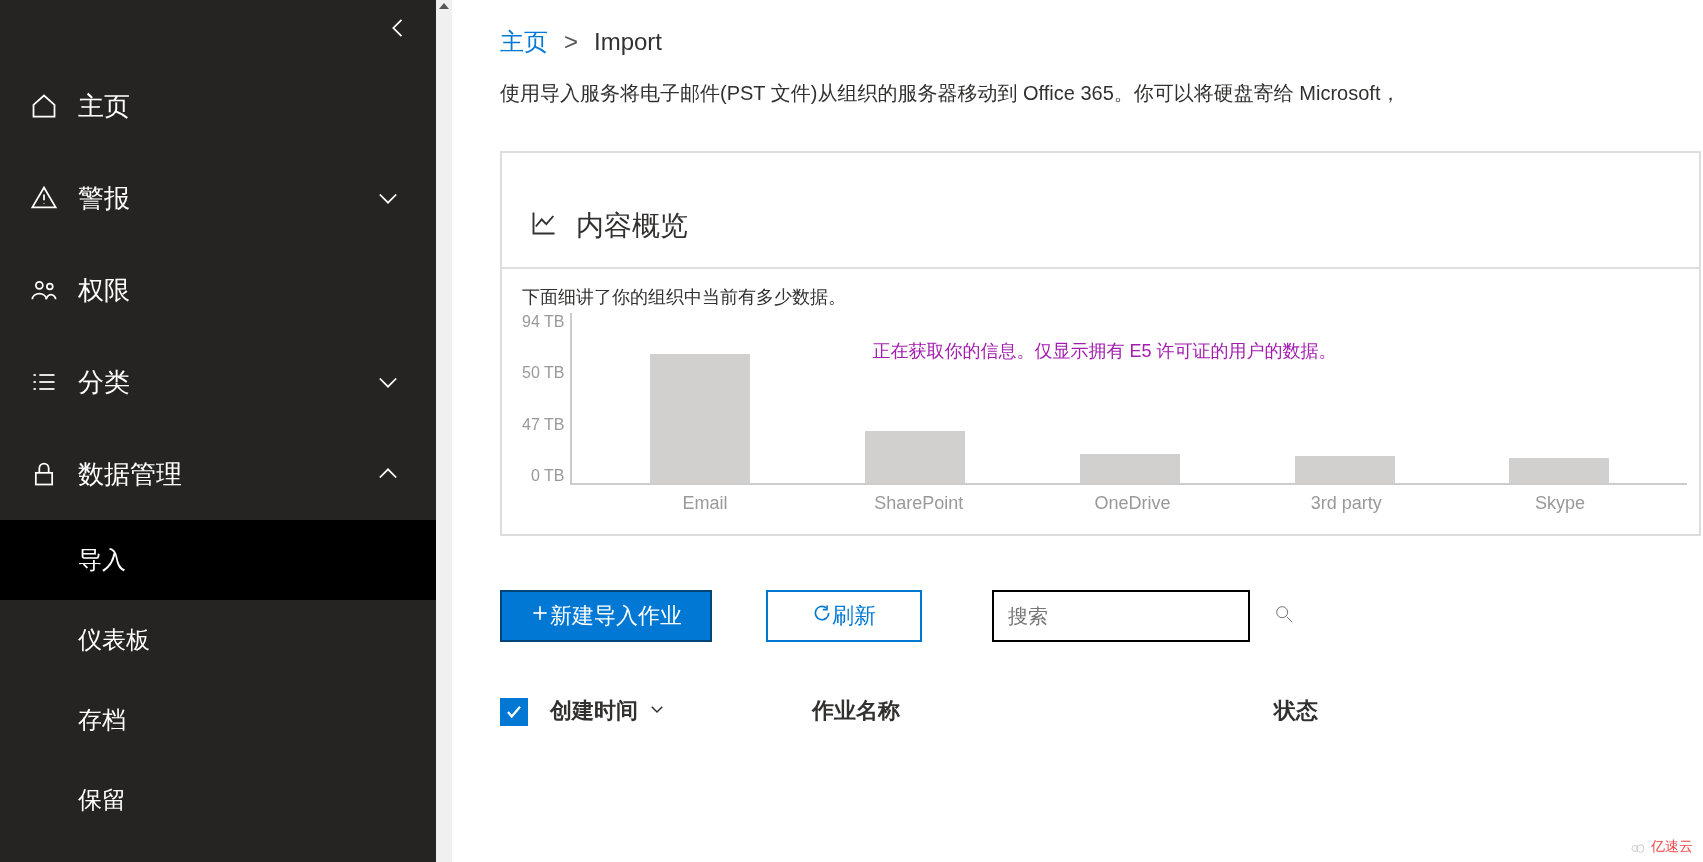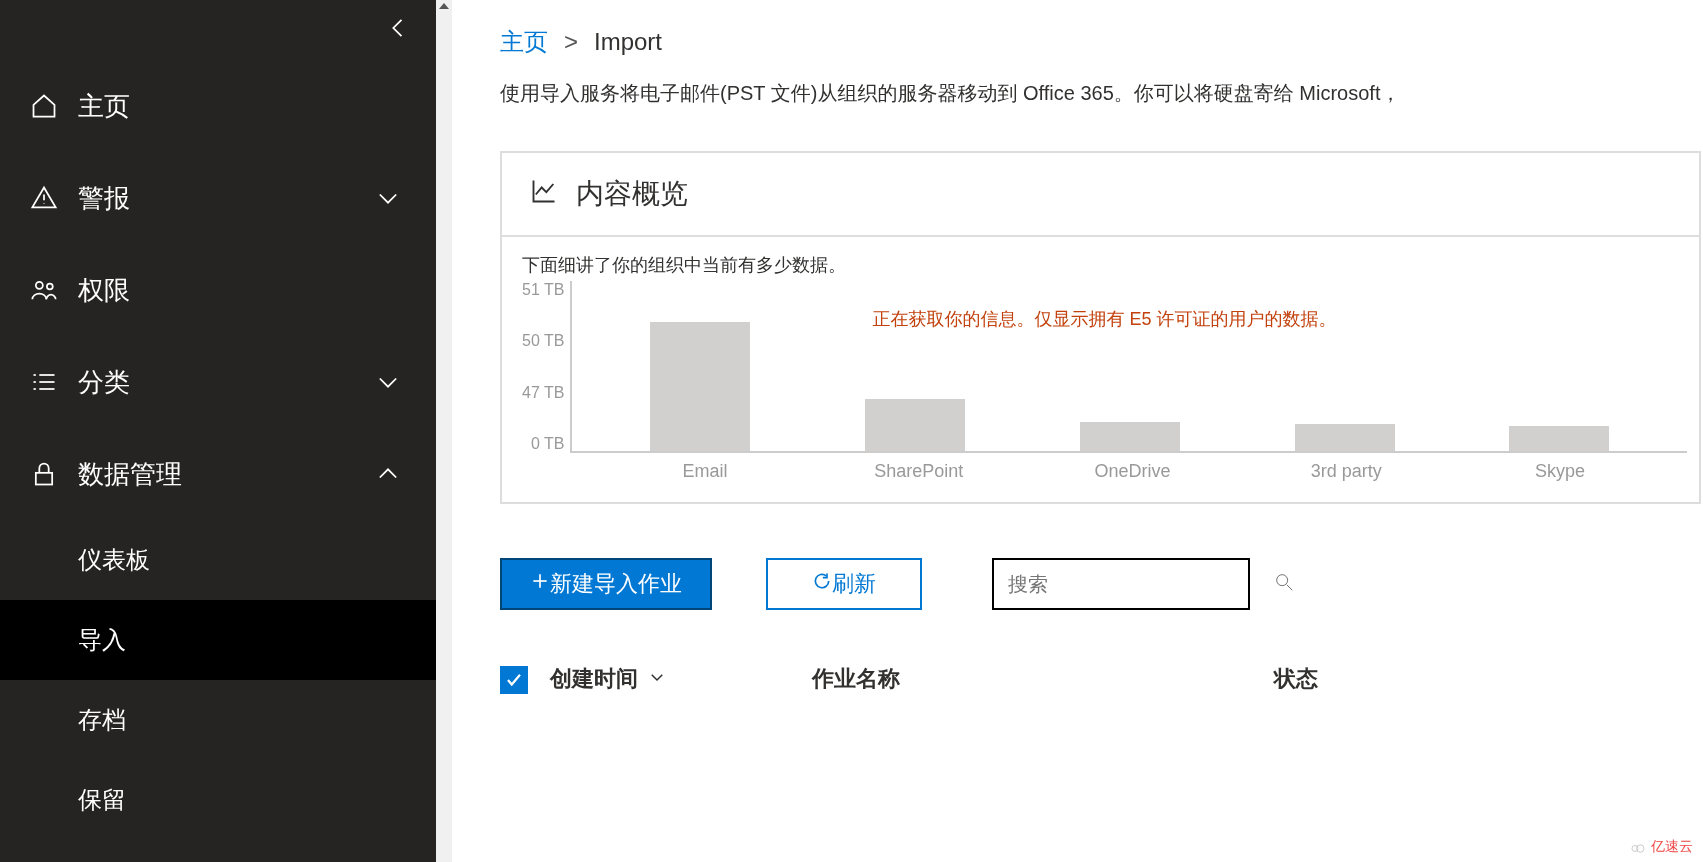--- a/index.html
+++ b/index.html
@@ -20,27 +20,27 @@
 
 
 .main { flex: 1; padding: 26px 0 0 48px; overflow: hidden; color: #323130; }
 .breadcrumb { font-size: 24px; display: flex; align-items: center; gap: 16px; margin-bottom: 22px; }
 .breadcrumb a { color: #0078d4; text-decoration: none; }
 .breadcrumb .sep { color: #555; }
 .breadcrumb .current { color: #323130; }
 .desc { font-size: 20px; color: #323130; margin-bottom: 44px; }
 
 .card { border: 2px solid #ddd; margin-right: 2px; }
-.card-header { display: flex; align-items: center; gap: 18px; padding: 22px 28px; border-bottom: 2px solid #ddd; font-size: 28px; }
+.card-header { display: flex; align-items: center; gap: 18px; padding: 22px 28px; border-bottom: 2px solid #ddd; font-size: 28px; margin-top: 32px; }
 .card-header svg { width: 28px; height: 28px; stroke: #323130; fill: none; stroke-width: 1.6; }
 .card-body { padding: 16px 12px 20px 20px; }
 .card-body .subdesc { font-size: 18px; color: #323130; margin-bottom: 4px; }
 
 .chart-wrap { position: relative; }
-.chart-note { position: absolute; top: 26px; left: 0; right: 0; text-align: center; font-size: 18px; color: #c2410c; }
+.chart-note { position: absolute; top: 26px; left: 0; right: 0; text-align: center; font-size: 18px; color: #a21caf; }
 .chart { display: flex; }
 .y-axis { display: flex; flex-direction: column; justify-content: space-between; align-items: flex-end; height: 172px; padding-right: 6px; font-size: 16px; color: #999; }
 .plot { flex: 1; border-left: 2px solid #ccc; border-bottom: 2px solid #ccc; height: 172px; display: flex; align-items: flex-end; justify-content: space-around; padding: 0 20px; }
 .bar-col { display: flex; flex-direction: column; align-items: center; width: 120px; }
 .bar { width: 100px; background: #d2d0ce; }
 .x-labels { display: flex; margin-left: 56px; padding: 0 20px; justify-content: space-around; }
 .x-labels span { width: 120px; text-align: center; font-size: 18px; color: #999; padding-top: 8px; }
 
 .toolbar { display: flex; align-items: center; gap: 54px; margin-top: 54px; }
 .btn { height: 52px; display: flex; align-items: center; justify-content: center; gap: 0; font-size: 22px; cursor: pointer; padding: 0 28px; }
@@ -139,25 +139,25 @@
         </svg>
     </span>
     <span>数据管理</span>
     <span class="icon chev">
       <svg viewBox="0 0 24 24">
           <polyline points="5 15 12 8 19 15"></polyline>
         </svg>
     </span>
   </div>
 
+  <div class="sub-item active">
+    <span>导入</span>
+  </div>
   <div class="sub-item">
     <span>仪表板</span>
-  </div>
-  <div class="sub-item active">
-    <span>导入</span>
   </div>
   <div class="sub-item">
     <span>存档</span>
   </div>
   <div class="sub-item">
     <span>保留</span>
   </div>
 
   <div class="sidebar-scroll"></div>
 </nav>
@@ -180,21 +180,21 @@
           </svg>
       </span>
       <span>内容概览</span>
     </div>
     <div class="card-body">
       <p class="subdesc">下面细讲了你的组织中当前有多少数据。</p>
       <div class="chart-wrap">
         <div class="chart-note">正在获取你的信息。仅显示拥有 E5 许可证的用户的数据。</div>
         <div class="chart">
           <div class="y-axis" id="y-axis">
-              <span>51 TB</span>
+              <span>94 TB</span>
               <span>50 TB</span>
               <span>47 TB</span>
               <span>0 TB</span>
             </div>
           <div class="plot" id="plot">
               <div class="bar-col">
                 <div class="bar" style="height: 129.2px;"></div>
               </div>
               <div class="bar-col">
                 <div class="bar" style="height: 52.1333px;"></div>

